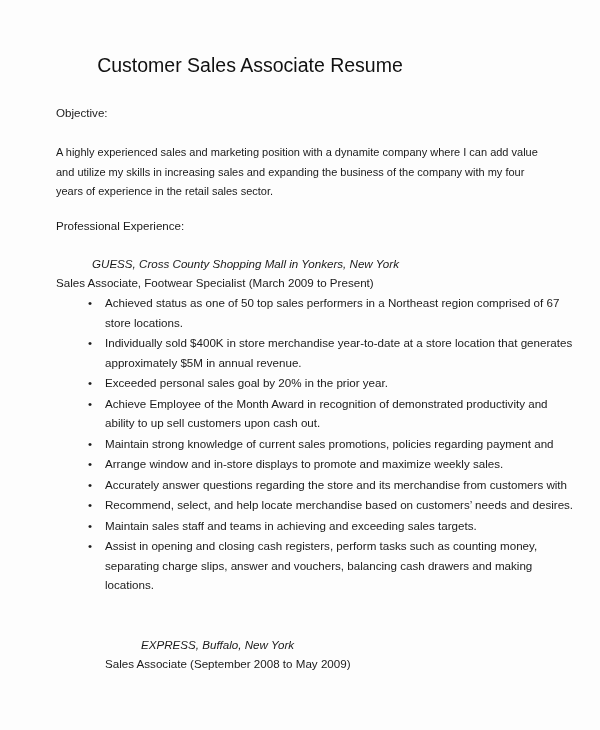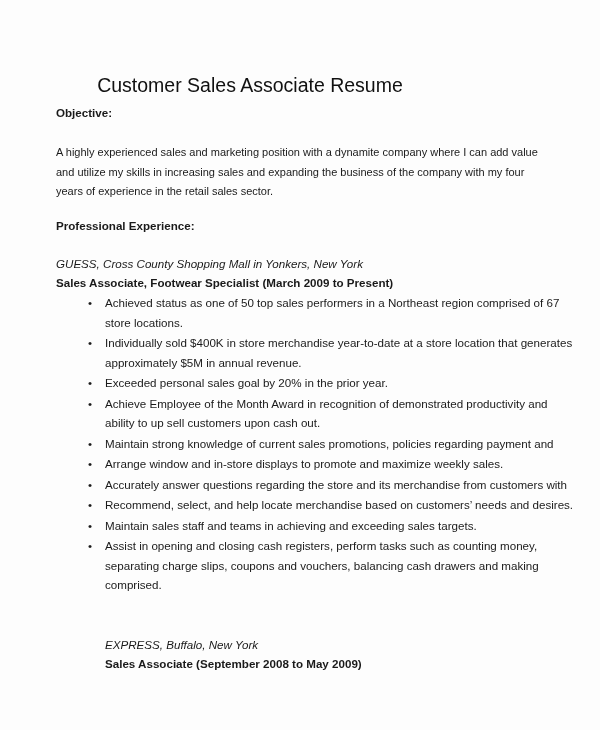--- a/index.html
+++ b/index.html
@@ -3,25 +3,25 @@
 <meta charset="utf-8">
 <style>
   html, body { margin: 0; padding: 0; }
   body {
     width: 600px; height: 730px; background: #fdfdfd;
     font-family: "Liberation Sans", sans-serif; color: #1a1a1a;
     position: relative; overflow: hidden;
   }
   .title {
     position: absolute; top: 54px; left: 0; width: 500px; text-align: center;
-    font-size: 19.5px; color: #111; margin-top: 20px;
+    font-size: 19.5px; color: #111;
   }
   .abs { position: absolute; left: 56px; font-size: 11.6px; white-space: nowrap; }
-  .bold { font-weight: bold; }
-  .italic { font-style: italic; }
+  .bold { font-weight: normal; }
+  .italic { font-style: italic; margin-left: 36px; }
   .para { position: absolute; left: 56px; top: 143px; width: 500px; font-size: 11px; line-height: 19.5px; }
   .para div { white-space: nowrap; }
   ul.bullets { position: absolute; top: 293px; left: 0; margin: 0; padding: 0; list-style: none; width: 600px; }
   ul.bullets li { position: relative; padding-left: 105px; font-size: 11.6px; line-height: 19.5px; margin-bottom: 1px; }
   ul.bullets li .dot { position: absolute; left: 88px; top: 0; }
   ul.bullets li .ln { display: block; white-space: nowrap; }
 </style>
 </head>
 <body>
 
@@ -76,20 +76,20 @@
         <span class="dot">•</span>
         <span class="ln">Recommend, select, and help locate merchandise based on customers’ needs and desires.</span>
       </li>
     <li>
         <span class="dot">•</span>
         <span class="ln">Maintain sales staff and teams in achieving and exceeding sales targets.</span>
       </li>
     <li>
         <span class="dot">•</span>
         <span class="ln">Assist in opening and closing cash registers, perform tasks such as counting money,</span>
-        <span class="ln">separating charge slips, coupons and vouchers, balancing cash drawers and making</span>
-        <span class="ln">comprised.</span>
+        <span class="ln">separating charge slips, answer and vouchers, balancing cash drawers and making</span>
+        <span class="ln">locations.</span>
       </li>
   </ul>
 
   <div class="abs italic" style="top:638px; left:105px;">EXPRESS, Buffalo, New York</div>
   <div class="abs bold" style="top:657px; left:105px;">Sales Associate (September 2008 to May 2009)</div>
 </div>
 
 </body></html>

